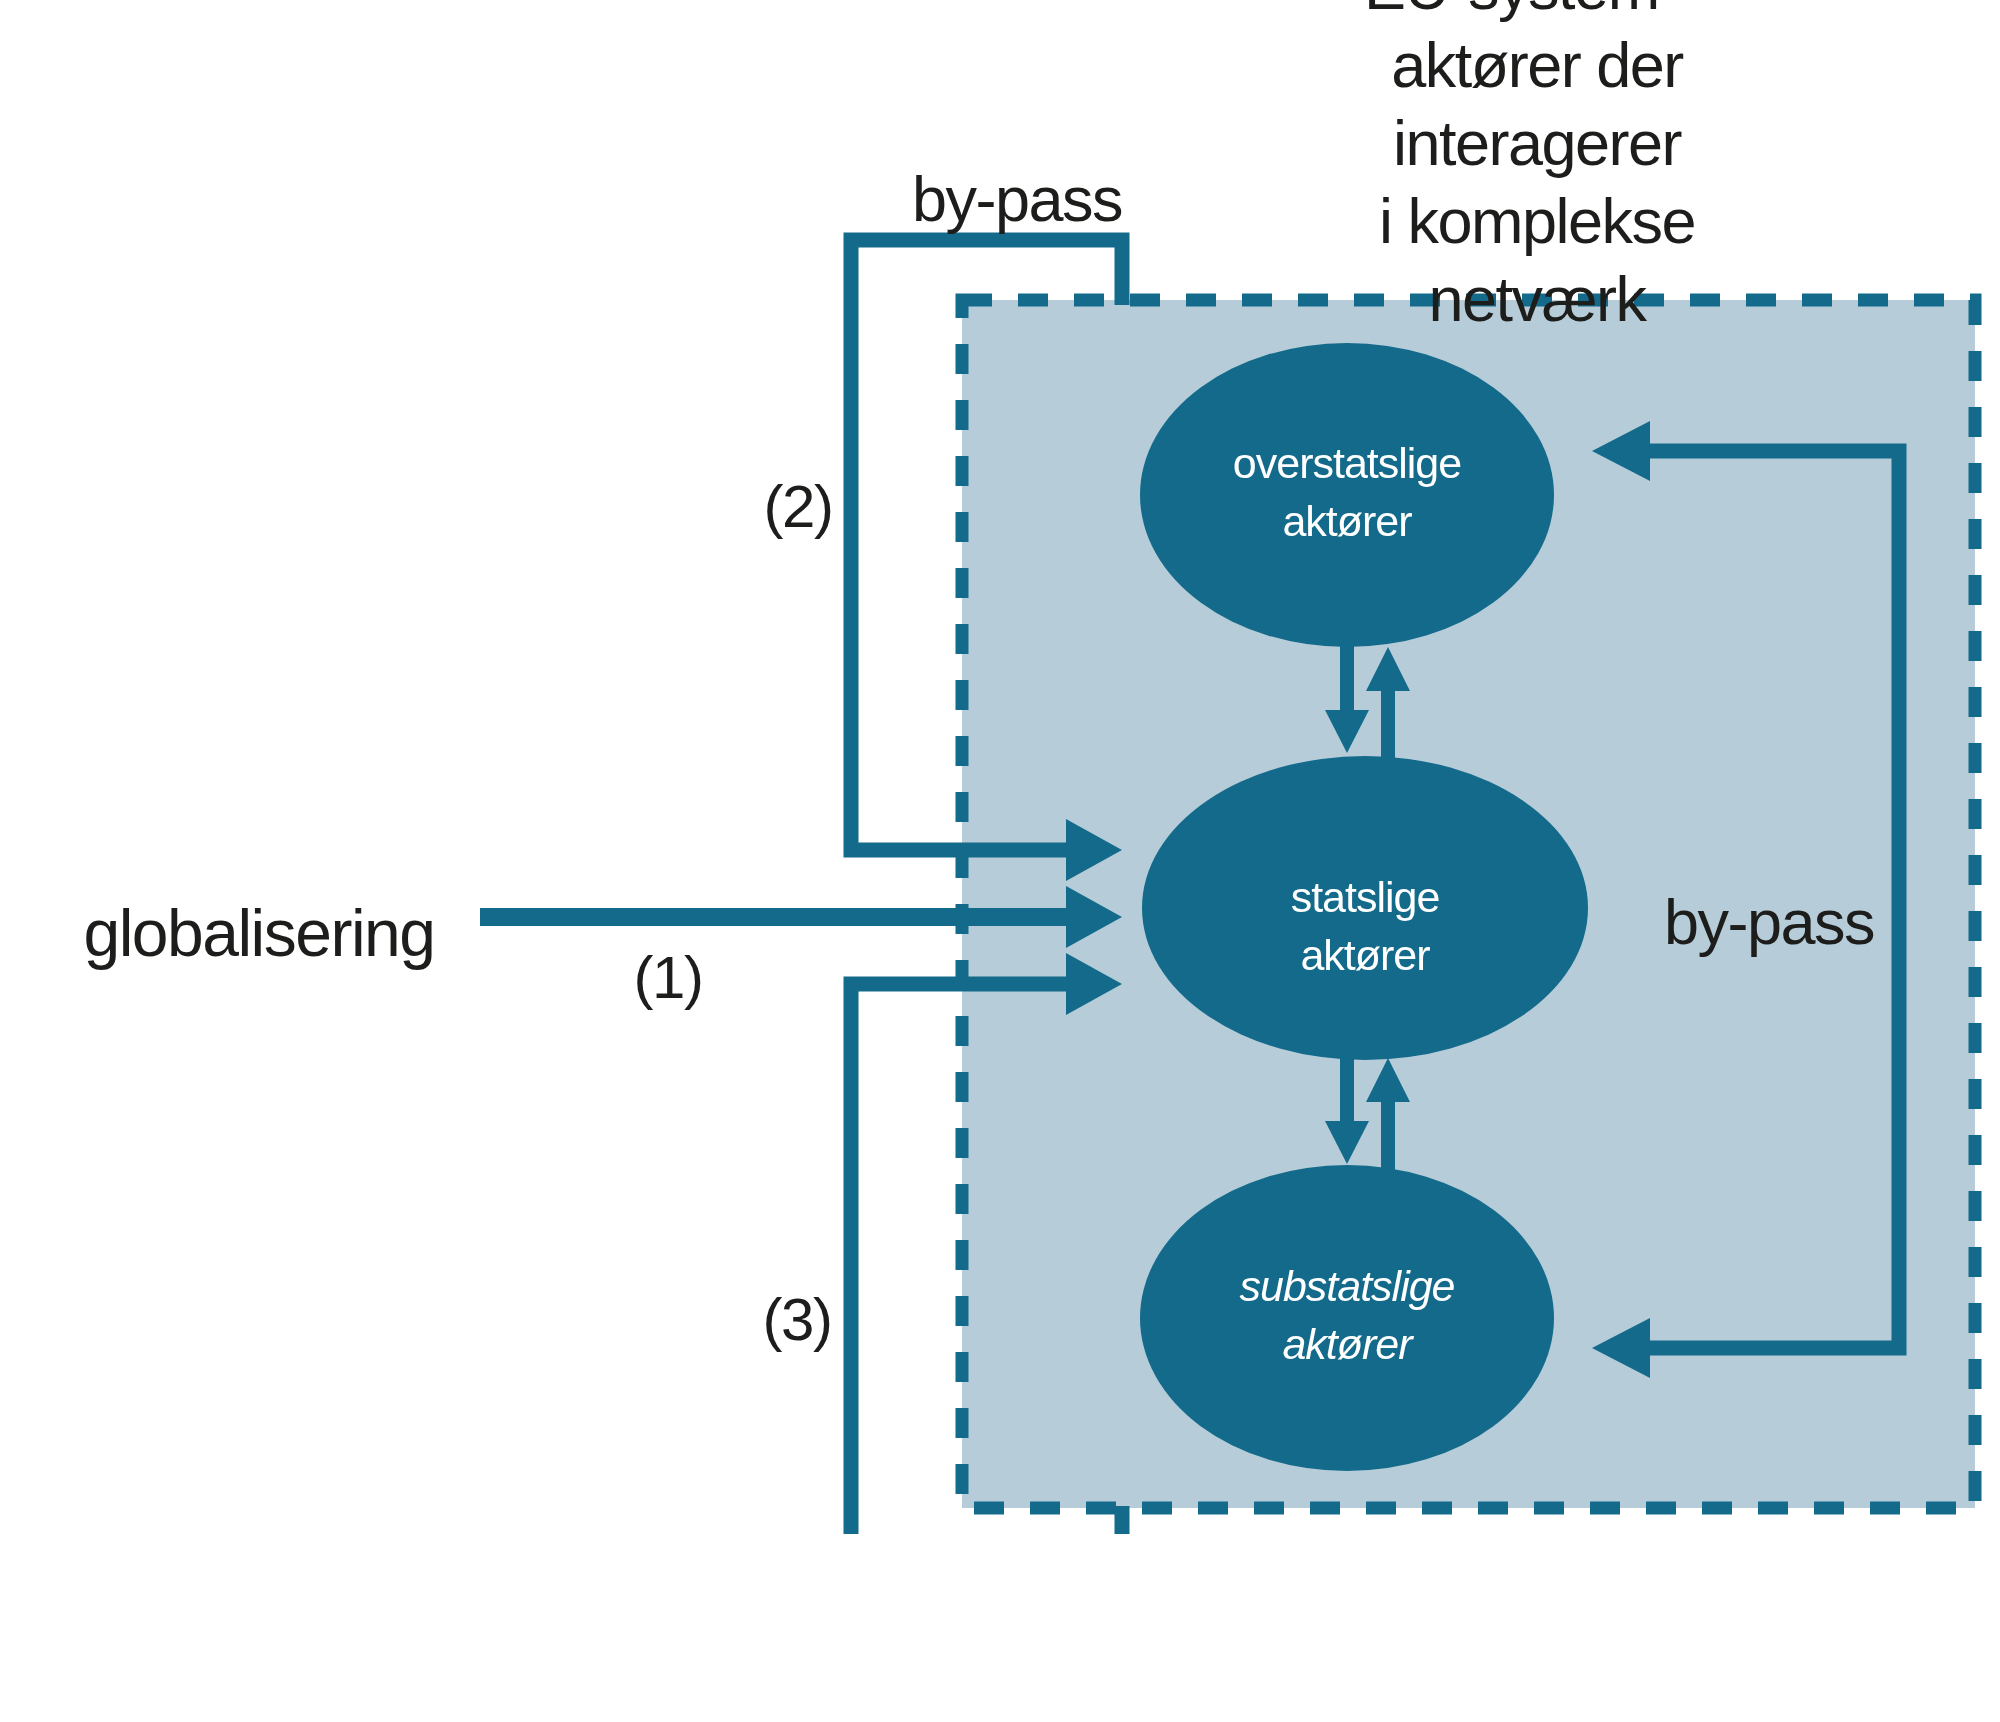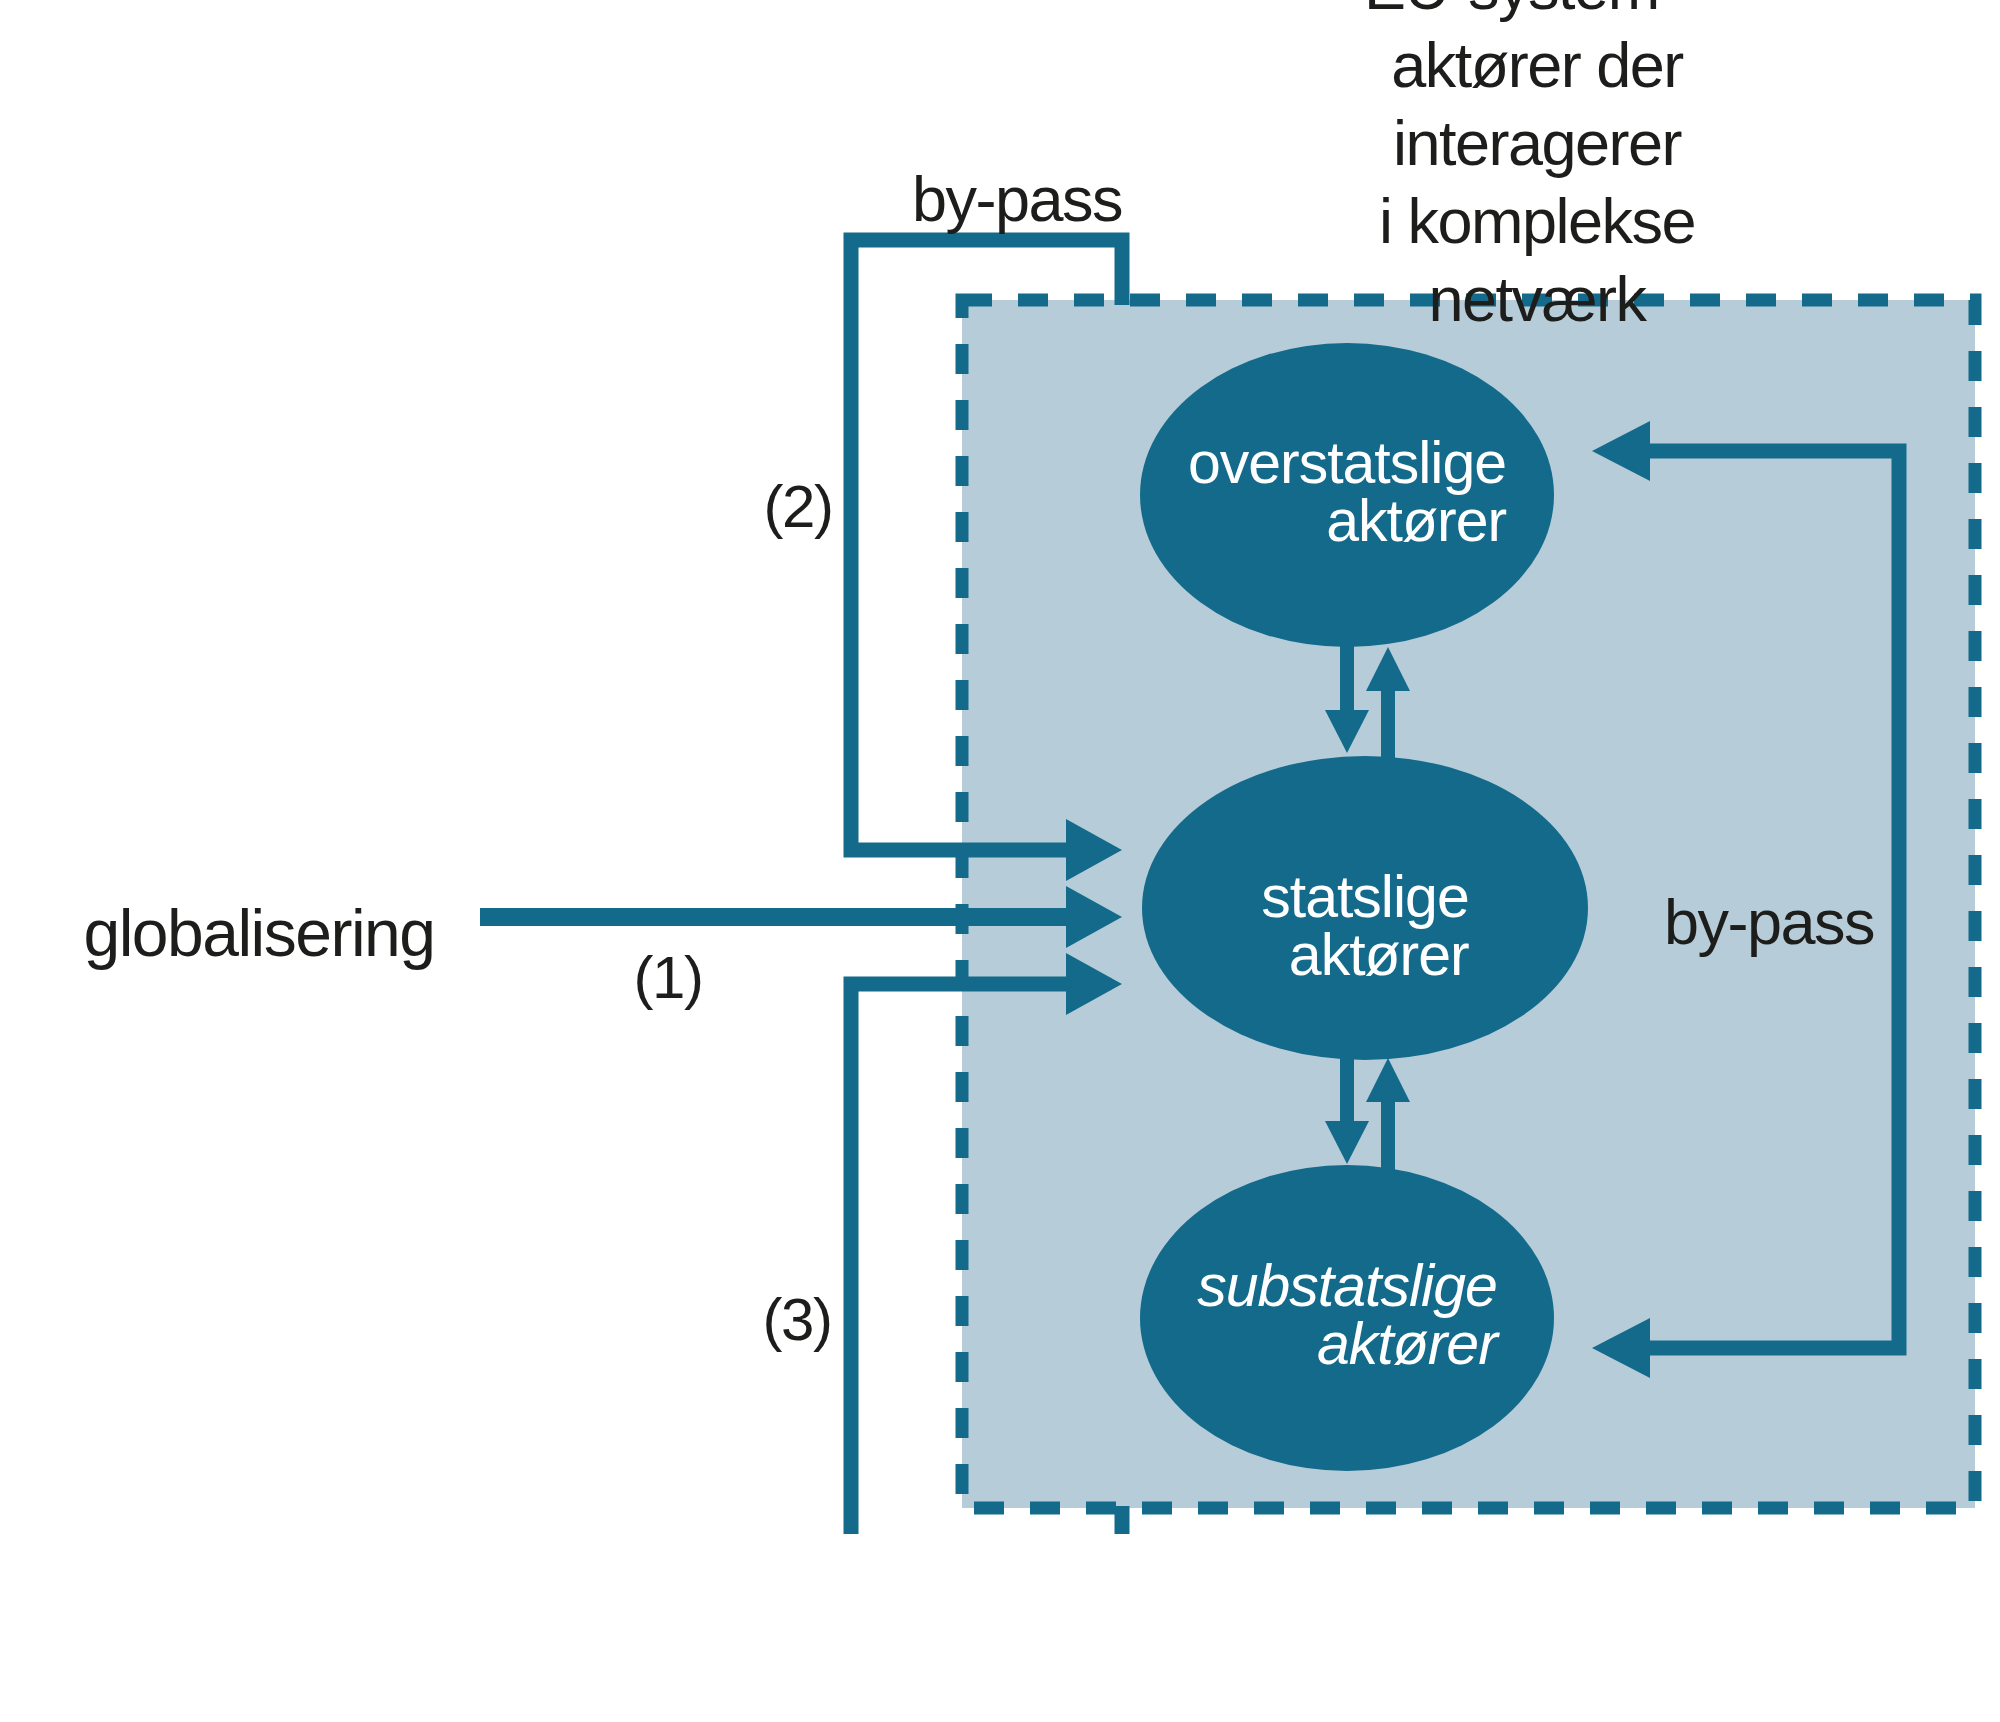--- a/index.html
+++ b/index.html
@@ -33,25 +33,25 @@
   }
   .title{font-size:63px;line-height:78px;font-weight:500;}
   .bypass{font-size:63px;margin-top:20px;}
   .glob{font-size:66px;}
   .num{font-size:60px;}
   .faelles{font-size:68px;}
   .node-label{
     position:absolute;
     transform:translate(-50%,-50%);
     color:var(--node-text);
-    font-size:59px;
+    font-size:43px;
     line-height:58px;
     letter-spacing:-1px;
     white-space:pre-line;
-    text-align:right;
+    text-align:center;
   }
 </style>
 </head>
 <body>
 
 <div class="canvas">
 
   <svg class="shapes" viewBox="0 0 2000 1722">
 
     <rect class="eu-box" x="962" y="300" width="1013" height="1208" stroke-dasharray="30 26"></rect>

